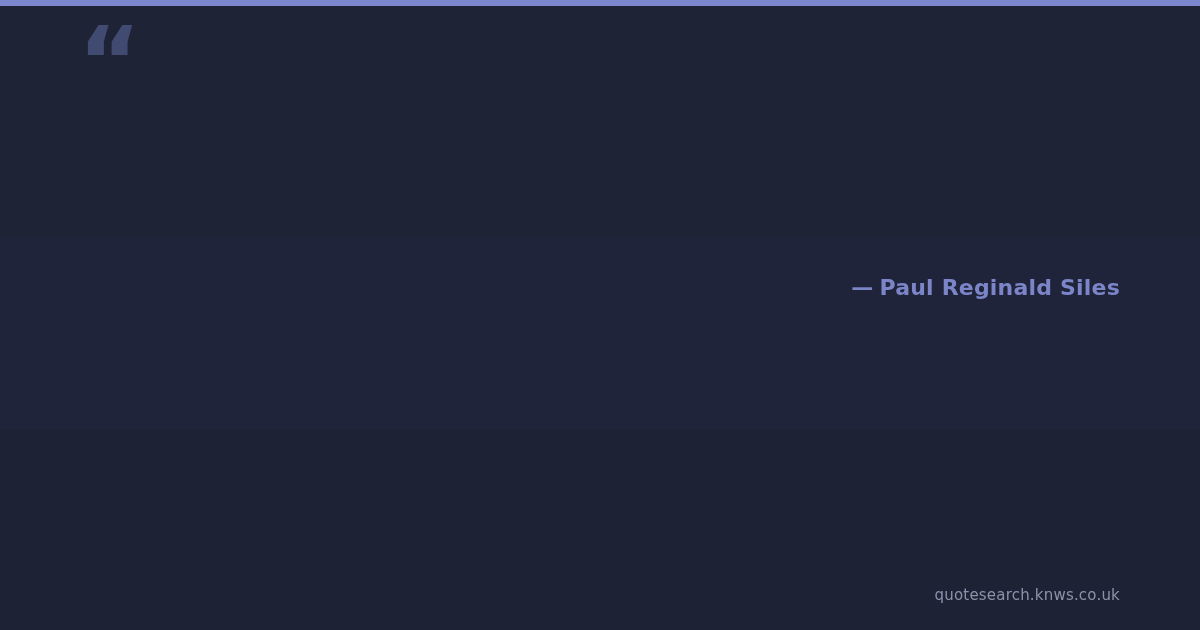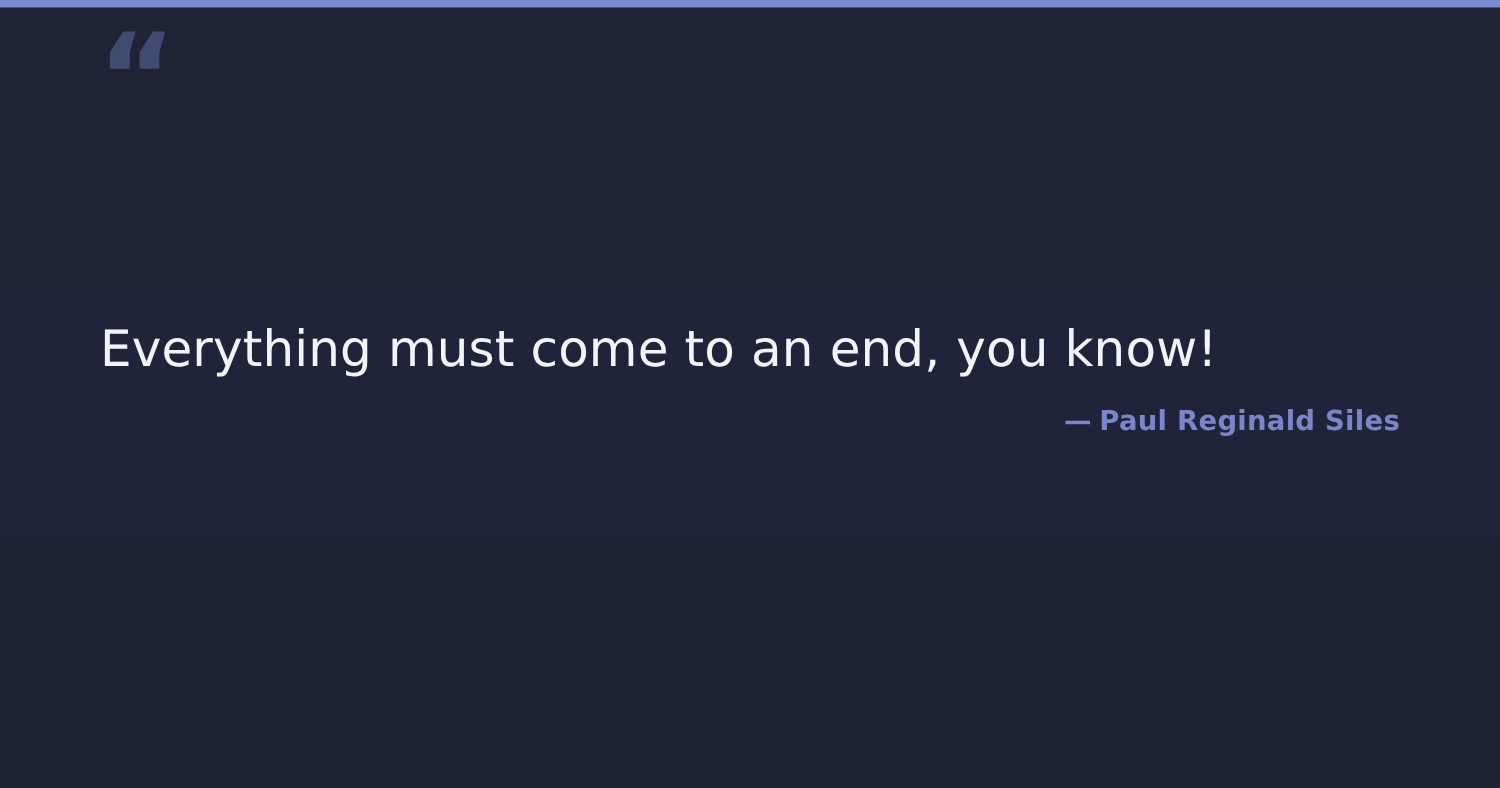--- a/index.html
+++ b/index.html
@@ -99,21 +99,21 @@
 </head>
 <body>
 
 <div class="quote-card">
 
   <div class="accent-bar"></div>
 
   <div class="quote-mark">“</div>
 
   <div class="quote-body">
-    <p class="quote-text">Everything must come to an end, you know!</p>
 
     <p class="quote-attribution">
       <span class="attribution-dash">—</span><span>Paul Reginald Siles</span>
     </p>
   </div>
 
+  <div class="site-watermark">quotesearch.knws.co.uk</div>
 
 </div>
 
 </body></html>

